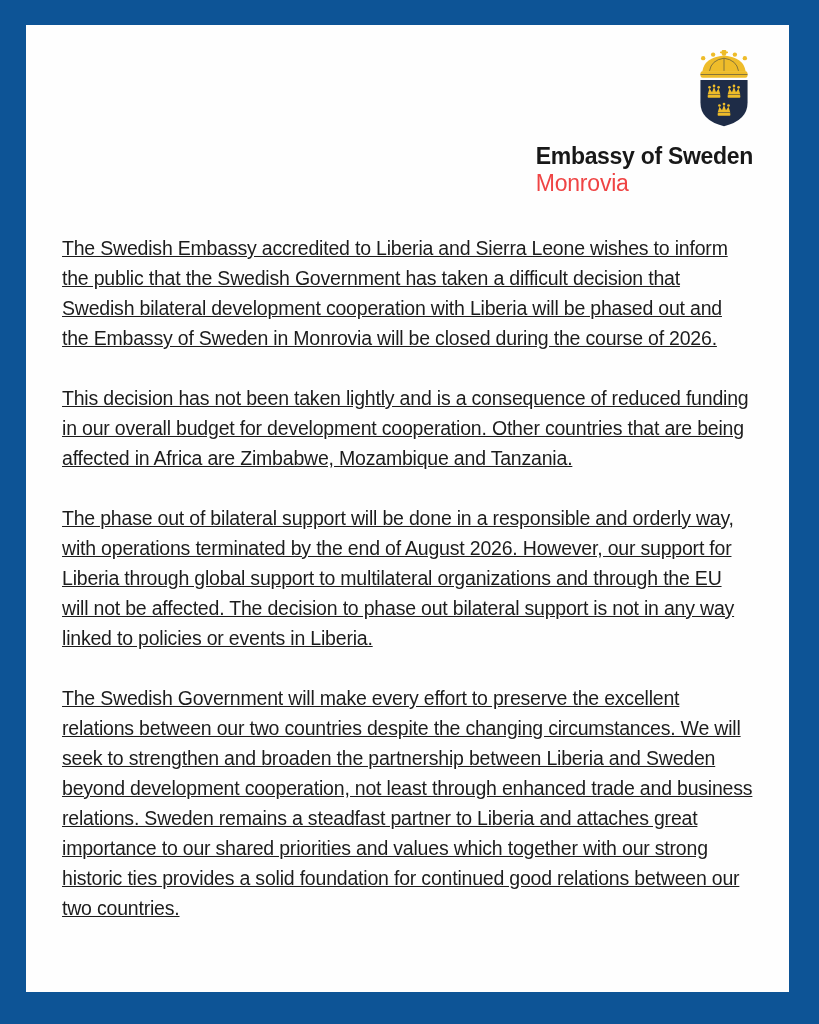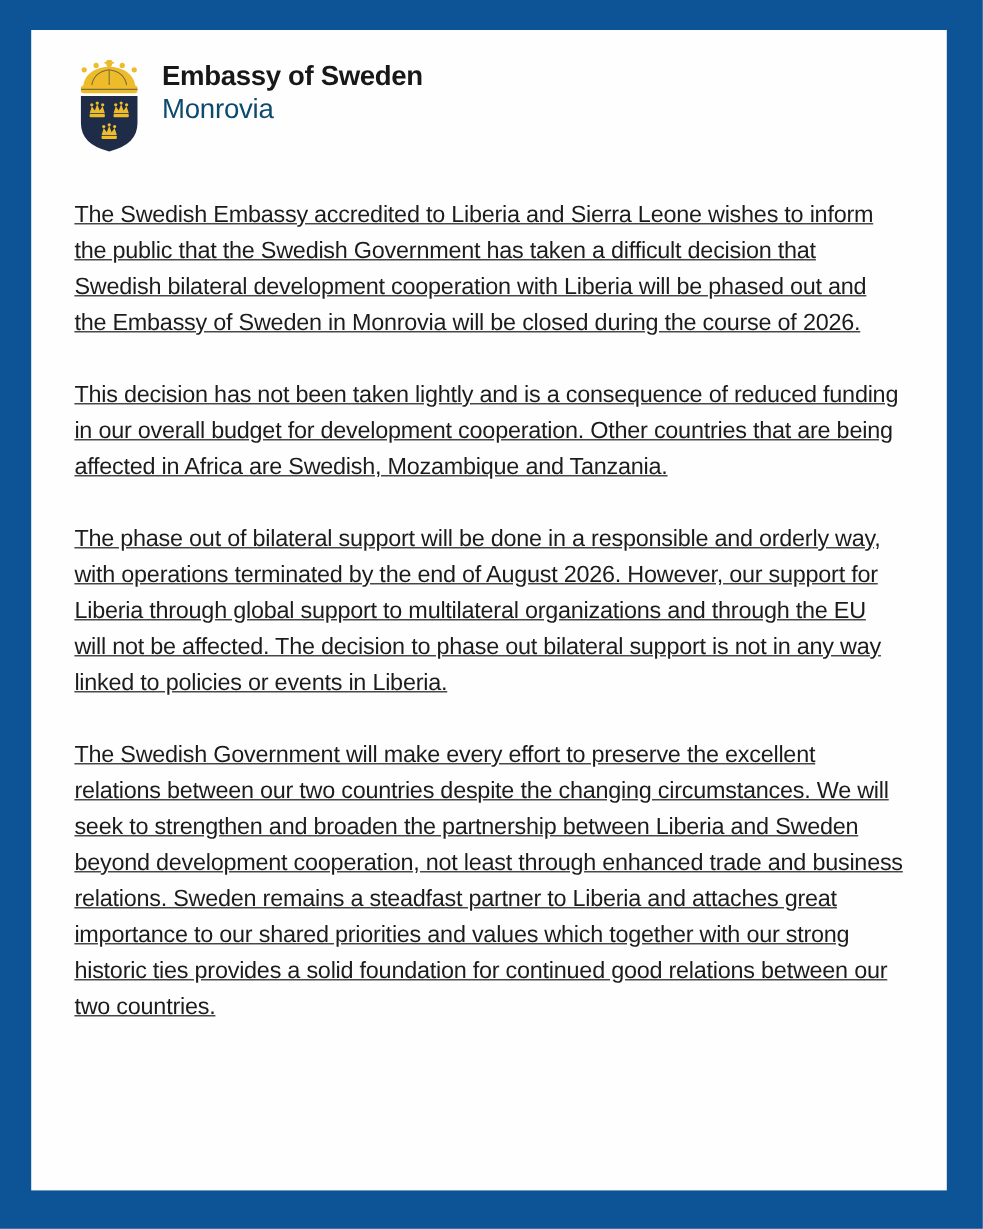--- a/index.html
+++ b/index.html
@@ -17,41 +17,42 @@
     top: 25px;
     right: 30px;
     bottom: 32px;
     background: #fefefe;
   }
   .content {
     padding: 23px 36px 0 36px;
   }
   .header {
     display: flex;
-    align-items: flex-start;
+    align-items: flex-end;
     gap: 15px;
     margin-top: 2px;
+    flex-direction: column;
   }
   .logo {
     width: 58px;
     height: 78px;
     flex: 0 0 auto;
   }
   .org-block { display: flex; flex-direction: column; }
   .org-name {
     font-size: 23px;
     font-weight: 700;
     color: #181818;
     letter-spacing: -0.3px;
     line-height: 27px;
   }
   .org-location {
     font-size: 23px;
     font-weight: 400;
-    color: #0c4a6e;
+    color: #ef4444;
     letter-spacing: -0.2px;
     line-height: 27px;
   }
   .body-text {
     margin-top: 36px;
   }
   .para {
     font-size: 19.5px;
     line-height: 30px;
     color: #1c1c1c;
@@ -106,19 +107,19 @@
         </g>
       </svg>
       <div class="org-block">
         <div class="org-name">Embassy of Sweden</div>
         <div class="org-location">Monrovia</div>
       </div>
     </div>
 
     <div class="body-text">
       <p class="para">The Swedish Embassy accredited to Liberia and Sierra Leone wishes to inform the public that the Swedish Government has taken a difficult decision that Swedish bilateral development cooperation with Liberia will be phased out and the Embassy of Sweden in Monrovia will be closed during the course of 2026.</p>
-      <p class="para">This decision has not been taken lightly and is a consequence of reduced funding in our overall budget for development cooperation. Other countries that are being affected in Africa are Swedish, Mozambique and Tanzania.</p>
+      <p class="para">This decision has not been taken lightly and is a consequence of reduced funding in our overall budget for development cooperation. Other countries that are being affected in Africa are Zimbabwe, Mozambique and Tanzania.</p>
       <p class="para">The phase out of bilateral support will be done in a responsible and orderly way, with operations terminated by the end of August 2026. However, our support for Liberia through global support to multilateral organizations and through the EU will not be affected. The decision to phase out bilateral support is not in any way linked to policies or events in Liberia.</p>
       <p class="para">The Swedish Government will make every effort to preserve the excellent relations between our two countries despite the changing circumstances. We will seek to strengthen and broaden the partnership between Liberia and Sweden beyond development cooperation, not least through enhanced trade and business relations. Sweden remains a steadfast partner to Liberia and attaches great importance to our shared priorities and values which together with our strong historic ties provides a solid foundation for continued good relations between our two countries.</p>
     </div>
 
   </div>
 </div>
 
 </body></html>

